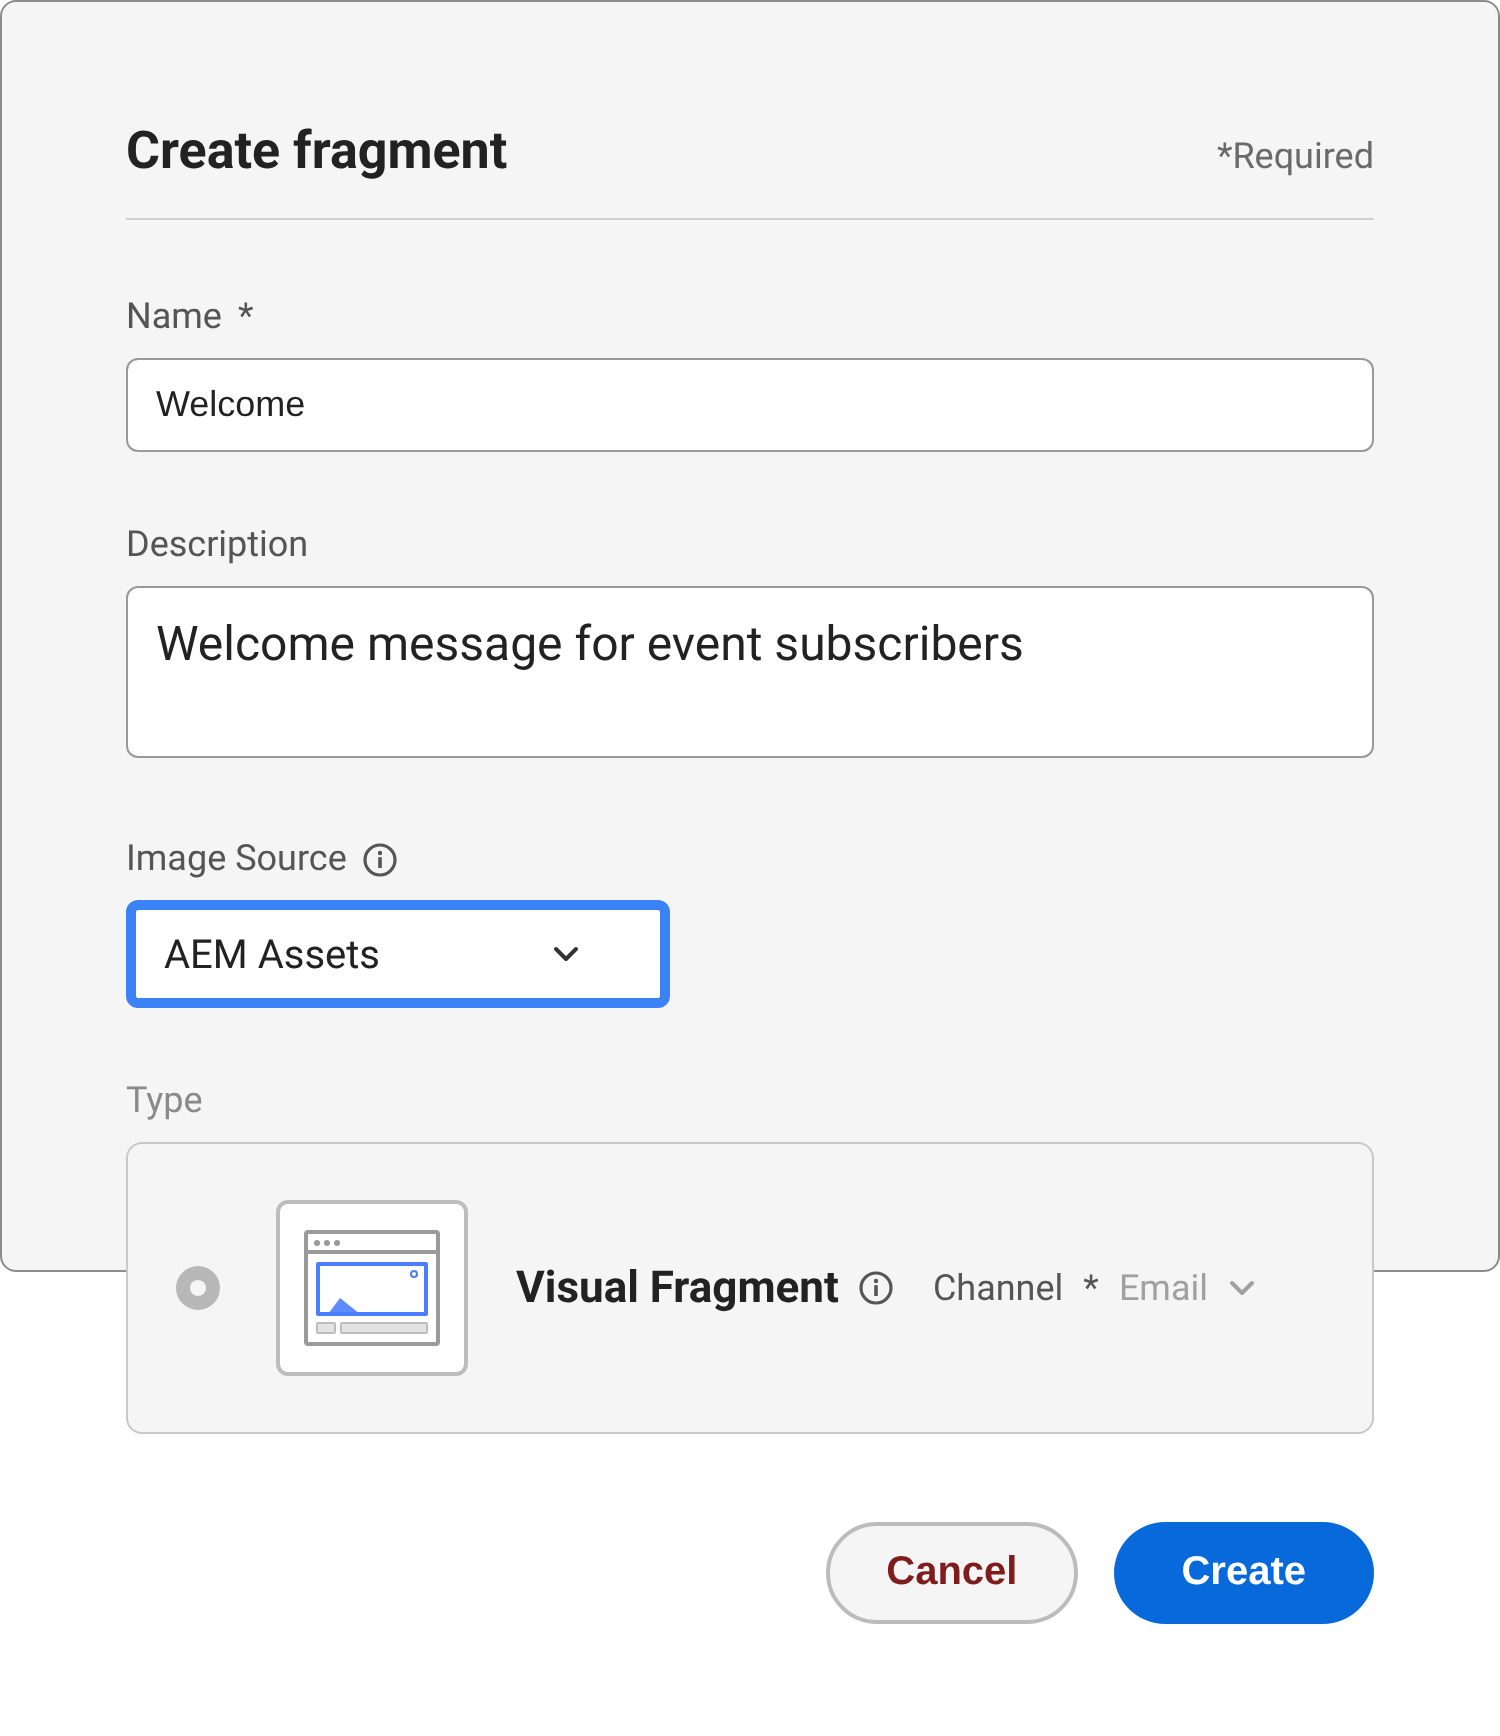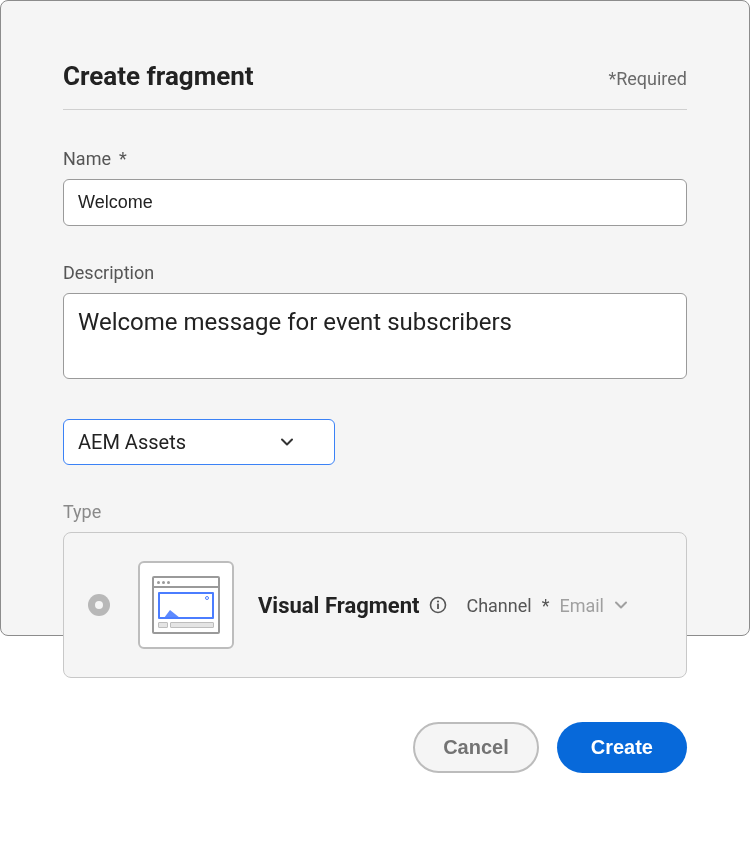--- a/index.html
+++ b/index.html
@@ -76,21 +76,21 @@
     }
     .select-wrap {
       position: relative;
       width: 272px;
     }
     .select {
       width: 100%;
       font-size: 20px;
       color: #222;
       padding: 10px 40px 10px 14px;
-      border: 1px solid #3b82f6;
+      border: 5px solid #3b82f6;
       border-radius: 6px;
       background: #fff;
       outline: none;
       cursor: pointer;
       display: flex;
       align-items: center;
       justify-content: space-between;
     }
     .chevron {
       width: 14px;
@@ -195,21 +195,21 @@
       font-size: 20px;
       font-weight: 600;
       padding: 12px 28px;
       border-radius: 26px;
       cursor: pointer;
       border: none;
       outline: none;
     }
     .btn-secondary {
       background: #f5f5f5;
-      color: #737373;
+      color: #7f1d1d;
       border: 2px solid #bcbcbc;
     }
     .btn-primary {
       background: #0769da;
       color: #fff;
       padding: 12px 34px;
     }
   </style>
 </head>
 <body>
@@ -231,20 +231,30 @@
   </div>
 
   <div class="field-group">
     <div class="field-label">
       <span>Description</span>
     </div>
     <textarea class="textarea" style="">Welcome message for event subscribers</textarea>
   </div>
 
   <div class="field-group">
+    <div class="field-label">
+      <span>Image Source</span>
+      <span class="info-icon">
+        <svg width="18" height="18" viewBox="0 0 18 18">
+            <circle cx="9" cy="9" r="7.5" fill="none" stroke="#555" stroke-width="1.6"></circle>
+            <circle cx="9" cy="5.5" r="1.1" fill="#555"></circle>
+            <rect x="8.1" y="7.6" width="1.8" height="5.4" fill="#555"></rect>
+          </svg>
+      </span>
+    </div>
     <div class="select-wrap">
       <div class="select">
         <span>AEM Assets</span>
         <span class="chevron">
           <svg width="14" height="14" viewBox="0 0 14 14">
               <path d="M2 4.5 L7 9.5 L12 4.5" fill="none" stroke="#333" stroke-width="2" stroke-linecap="round" stroke-linejoin="round"></path>
             </svg>
         </span>
       </div>
     </div>

